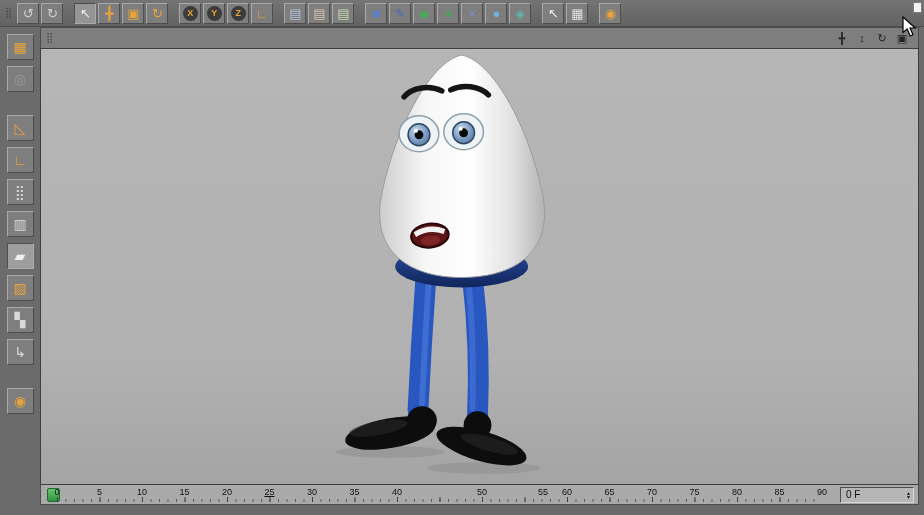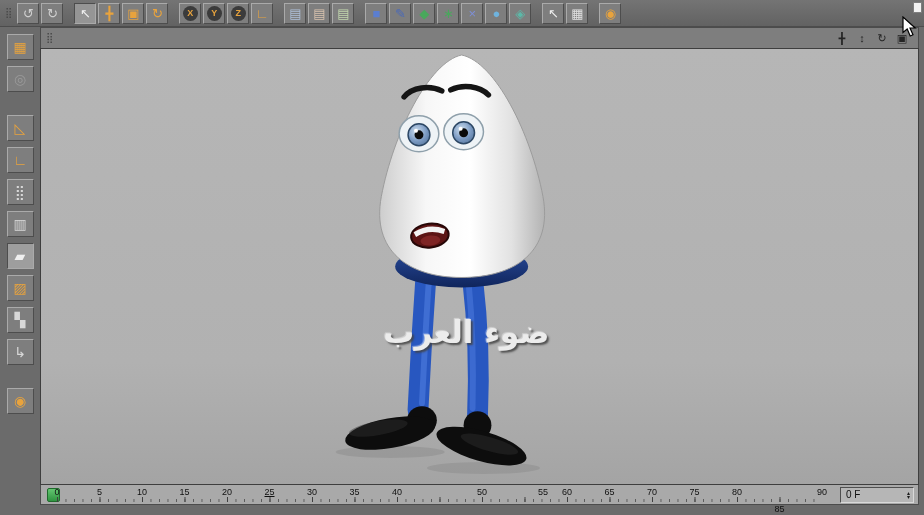--- a/index.html
+++ b/index.html
@@ -264,21 +264,20 @@
         <circle cx="426" cy="84" r="11" fill="url(#irisG)" stroke="#2c4764" stroke-width="1.5"></circle>
         <circle cx="426" cy="84" r="4.5" fill="#0b0b0b"></circle>
         <circle cx="423" cy="80" r="2" fill="#fff"></circle>
       </g>
       <g transform="rotate(-6 392 187)">
         <ellipse cx="392" cy="187" rx="19" ry="12" fill="#5c1414" stroke="#260707" stroke-width="2"></ellipse>
         <path d="M376,182 Q392,174 408,182 L406,187 Q392,180 378,187 Z" fill="#f2f2f2"></path>
         <ellipse cx="392" cy="192" rx="10" ry="5" fill="#7e2424"></ellipse>
       </g>
     </svg>
-    <div class="watermark">ضوء العرب</div>
   </div>
 
   <div class="timeline">
     <div class="ruler">
       <div class="frame-marker"></div>
       <div class="tick-labels">
           <span class="tick" style="left: 0%;"><span>0</span></span>
           <span class="tick" style="left: 5.55556%;"><span>5</span></span>
           <span class="tick" style="left: 11.1111%;"><span>10</span></span>
           <span class="tick" style="left: 16.6667%;"><span>15</span></span>
@@ -288,21 +287,21 @@
           <span class="tick" style="left: 38.8889%;"><span>35</span></span>
           <span class="tick" style="left: 44.4444%;"><span>40</span></span>
           <span class="tick" style="left: 50%; margin-top: 28px;"><span>45</span></span>
           <span class="tick" style="left: 55.5556%;"><span>50</span></span>
           <span class="tick" style="left: 61.1111%; padding-left: 37px;"><span>55</span></span>
           <span class="tick" style="left: 66.6667%;"><span>60</span></span>
           <span class="tick" style="left: 72.2222%;"><span>65</span></span>
           <span class="tick" style="left: 77.7778%;"><span>70</span></span>
           <span class="tick" style="left: 83.3333%;"><span>75</span></span>
           <span class="tick" style="left: 88.8889%;"><span>80</span></span>
-          <span class="tick" style="left: 94.4444%; margin-top: 17px;"><span>85</span></span>
+          <span class="tick" style="left: 94.4444%;"><span>85</span></span>
           <span class="tick" style="left: 100%;"><span>90</span></span>
         </div>
       <div class="tick-marks"></div>
     </div>
     <div class="frame-field">
       <span>0 F</span>
       <span class="spinner">
         <span>▴</span>
         <span>▾</span>
       </span>

